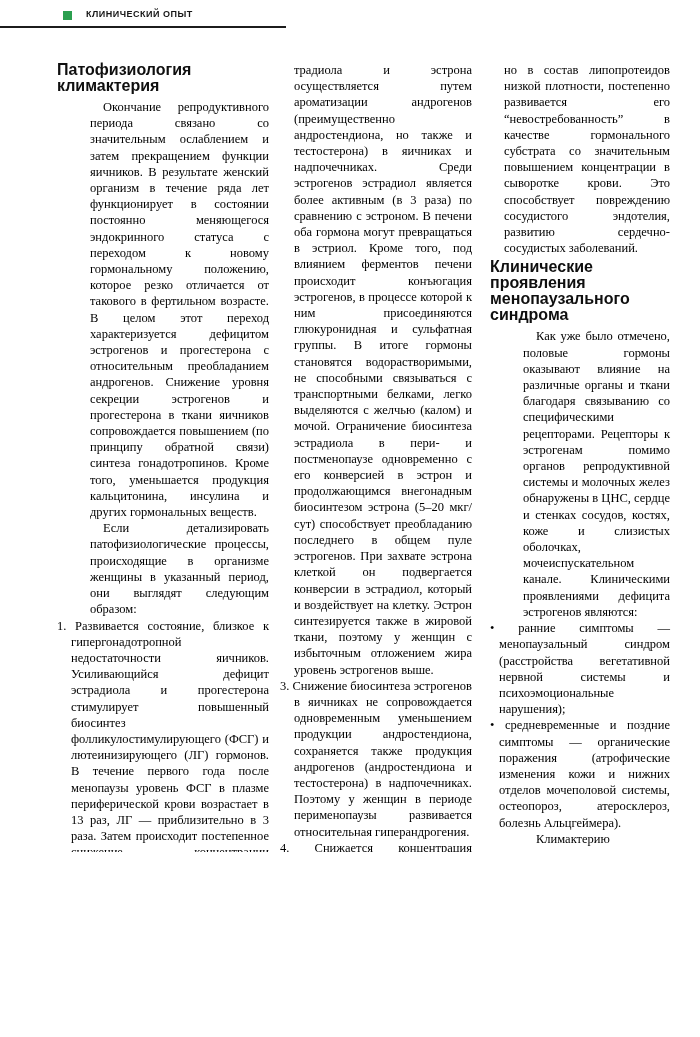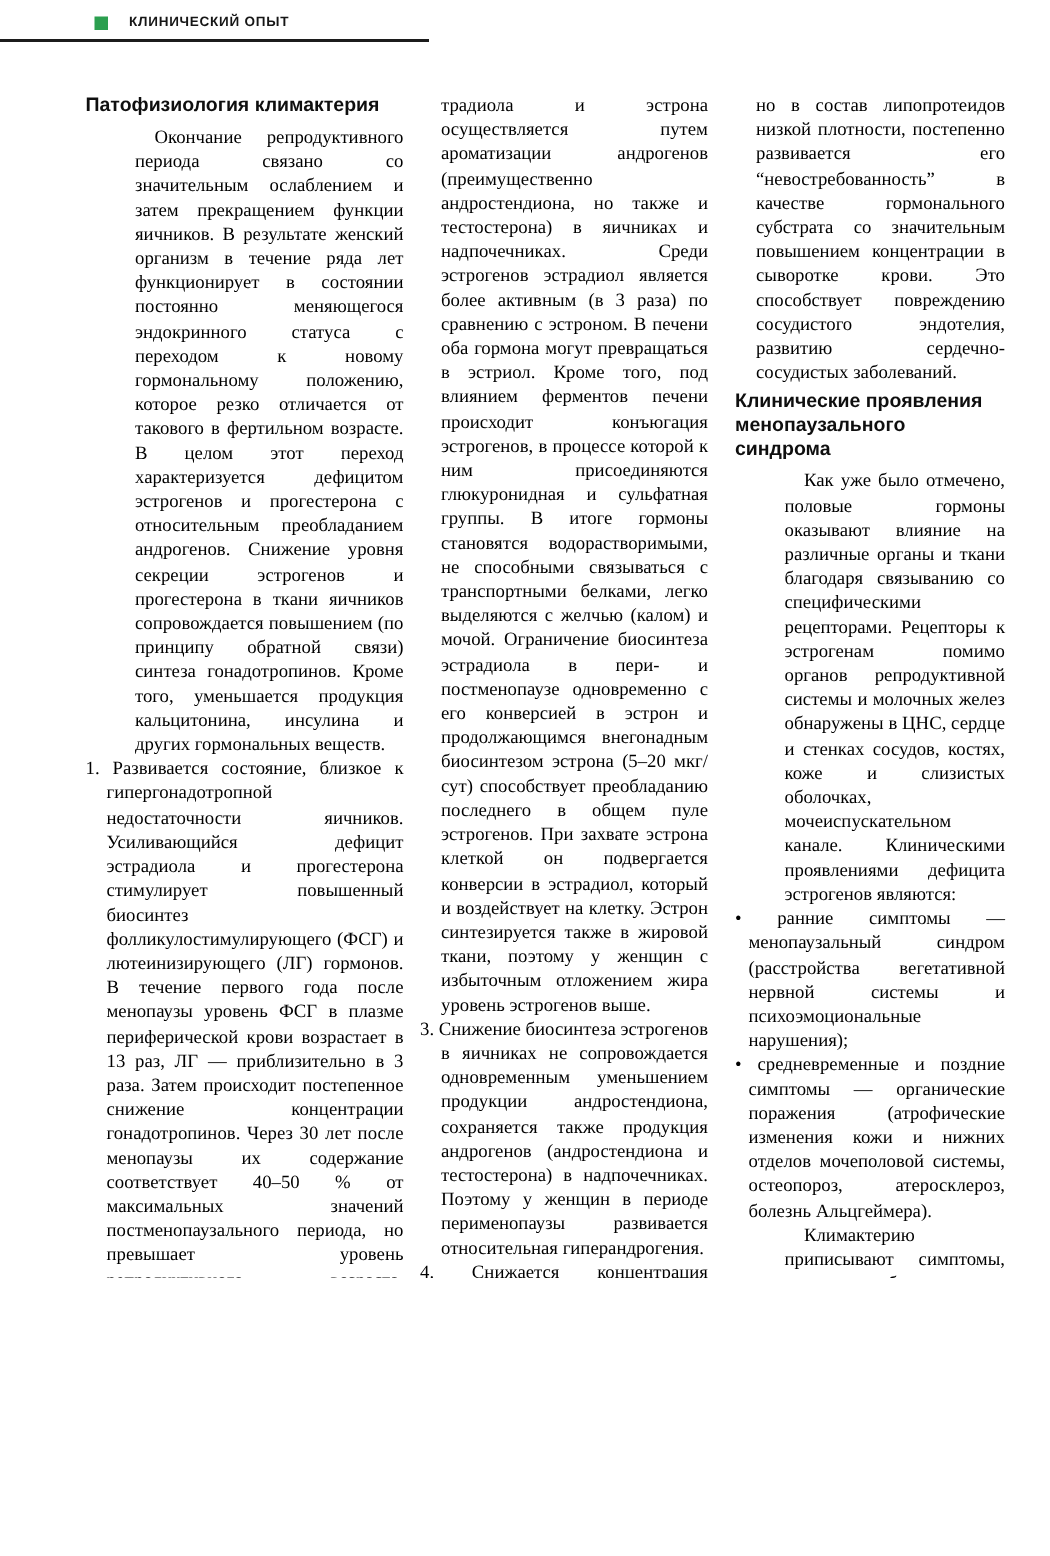--- a/index.html
+++ b/index.html
@@ -40,21 +40,21 @@
   .col3 { width: 180px; margin-left: 18px; }
 
   .b {
     font-family: Liberation Serif, serif;
     font-size: 12.5px; line-height: 16.2px;
     color: #000000; text-align: justify;
     hyphens: auto; -webkit-hyphens: auto;
   }
   .heading {
     font-family: "Liberation Sans", sans-serif;
-    font-weight: 700; font-size: 13px; line-height: 16px;
+    font-weight: 700; font-size: 16px; line-height: 16px;
     color: #0f0f0f; text-align: left; margin-bottom: 5px;
     hyphens: none; -webkit-hyphens: none;
   }
   .heading:not(:first-child) { margin-top: 3px; }
   .para  { text-indent: 13px; margin-left: 33px; }
   .cont  { padding-left: 14px; }
   .item  { padding-left: 14px; text-indent: -14px; }
   .bullet{ padding-left: 9px;  text-indent: -9px; }
   .marker{ white-space: pre; }
 
@@ -86,20 +86,21 @@
 <div class="page">
 
   <div class="kicker-square"></div>
   <div class="kicker-label">КЛИНИЧЕСКИЙ ОПЫТ</div>
   <div class="header-rule"></div>
 
   <div class="columns">
       <div class="col col1">
         <div class="b heading">Патофизиология климактерия</div>
         <div class="b para">Окончание репродуктивного периода связано со значительным ослаблением и затем прекращением функции яичников. В результате женский организм в течение ряда лет функционирует в состоянии постоянно меняющегося эндокринного статуса с переходом к новому гормональному положению, которое резко отличается от такового в фертильном возрасте. В целом этот переход характеризуется дефицитом эстрогенов и прогестерона с относительным преобладанием андрогенов. Снижение уровня секреции эстрогенов и прогестерона в ткани яичников сопровождается повышением (по принципу обратной связи) синтеза гонадотропинов. Кроме того, уменьшается продукция кальцитонина, инсулина и других гормональных веществ.</div>
+        <div class="b para">Если детализировать патофизиологические процессы, происходящие в организме женщины в указанный период, они выглядят следующим образом:</div>
         <div class="b item"><span class="marker">1. </span><span>Развивается состояние, близкое к гипергонадотропной недостаточности яичников. Усиливающийся дефицит эстрадиола и прогестерона стимулирует повышенный биосинтез фолликулостимулирующего (ФСГ) и лютеинизирующего (ЛГ) гормонов. В течение первого года после менопаузы уровень ФСГ в плазме периферической крови возрастает в 13 раз, ЛГ — приблизительно в 3 раза. Затем происходит постепенное снижение концентрации гонадотропинов. Через 30 лет после менопаузы их содержание соответствует 40–50 % от максимальных значений постменопаузального периода, но превышает уровень репродуктивного возраста. Заместительная гормональная терапия (ЗГТ) не влияет на высокий уровень гонадотропных гормонов, что связывают с прекращением продукции ингибина.</span></div>
         <div class="b item"><span class="marker">2. </span><span>Прогрессирует дефицит эстрогенов. Как известно, эстрогены продуцируются не только в яичниках, но и в надпочечниках, печени, жировой ткани, а при беременности — еще и в плаценте. Биосинтез эс-</span></div>
       </div>
       <div class="col col2">
         <div class="b cont">традиола и эстрона осуществляется путем ароматизации андрогенов (преимущественно андростендиона, но также и тестостерона) в яичниках и надпочечниках. Среди эстрогенов эстрадиол является более активным (в 3 раза) по сравнению с эстроном. В печени оба гормона могут превращаться в эстриол. Кроме того, под влиянием ферментов печени происходит конъюгация эстрогенов, в процессе которой к ним присоединяются глюкуронидная и сульфатная группы. В итоге гормоны становятся водорастворимыми, не способными связываться с транспортными белками, легко выделяются с желчью (калом) и мочой. Ограничение биосинтеза эстрадиола в пери- и постменопаузе одновременно с его конверсией в эстрон и продолжающимся внегонадным биосинтезом эстрона (5–20 мкг/сут) способствует преобладанию последнего в общем пуле эстрогенов. При захвате эстрона клеткой он подвергается конверсии в эстрадиол, который и воздействует на клетку. Эстрон синтезируется также в жировой ткани, поэтому у женщин с избыточным отложением жира уровень эстрогенов выше.</div>
         <div class="b item"><span class="marker">3. </span><span>Снижение биосинтеза эстрогенов в яичниках не сопровождается одновременным уменьшением продукции андростендиона, сохраняется также продукция андрогенов (андростендиона и тестостерона) в надпочечниках. Поэтому у женщин в периоде перименопаузы развивается относительная гиперандрогения.</span></div>
         <div class="b item"><span class="marker">4. </span><span>Снижается концентрация кальцитонина — гормона пептидной структуры, вырабатываемого парафолликулярными клетками щитовидной железы, который тормозит резорбцию костной массы и высвобождение из нее кальция и фосфата. Биосинтез кальцитонина зависит от эстрогенов, дефицит которых приводит к быстропрогрессирующему остеопорозу.</span></div>
       </div>
       <div class="col col3">
         <div class="b cont">но в состав липопротеидов низкой плотности, постепенно развивается его “невостребованность” в качестве гормонального субстрата со значительным повышением концентрации в сыворотке крови. Это способствует повреждению сосудистого эндотелия, развитию сердечно-сосудистых заболеваний.</div>

